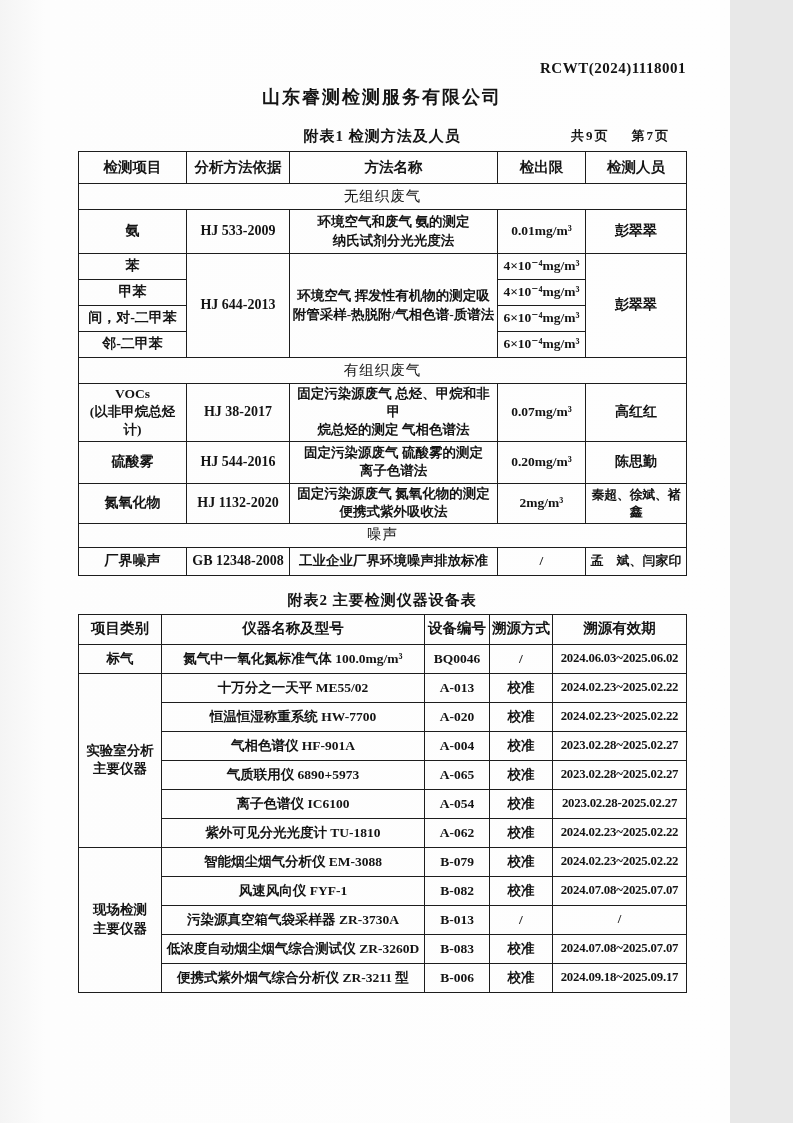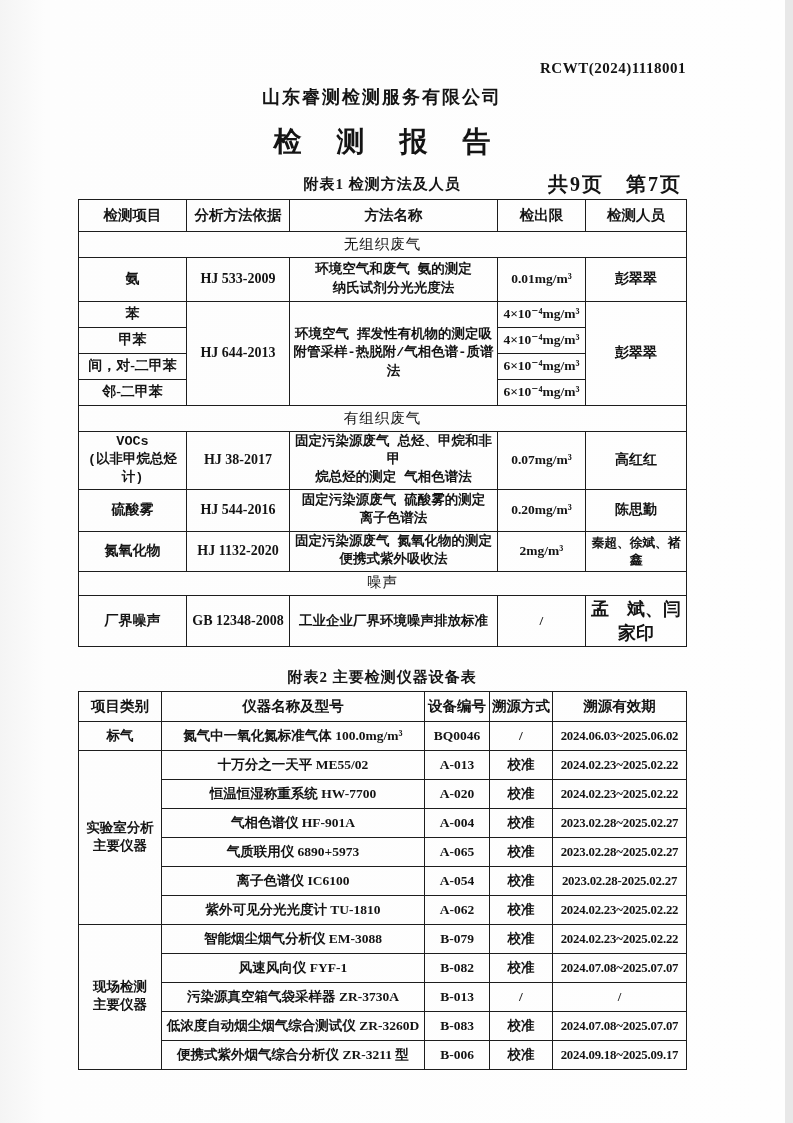--- a/index.html
+++ b/index.html
@@ -4,21 +4,21 @@
 <style>
   * { margin: 0; padding: 0; box-sizing: border-box; }
   html, body { background: #e8e8e8; }
   body {
     width: 793px; height: 1123px;
     font-family: "Liberation Serif", "DejaVu Serif", serif;
     color: #141414;
   }
   .page {
     position: relative;
-    width: 785px; height: 1123px;
+    width: 730px; height: 1123px;
     background: linear-gradient(90deg, #f4f4f4 0px, #fdfdfd 45px, #fefefe 100%);
     overflow: hidden;
   }
   .content {
     position: relative;
     width: 608px;
     margin-left: 78px;
     padding-top: 60px;
   }
   .report-code {
@@ -50,22 +50,22 @@
   }
   .caption-row .caption {
     text-align: center;
     font-size: 15px;
     font-weight: 700;
     letter-spacing: 1px;
     line-height: 26px;
   }
   .caption-row .page-info {
     position: absolute;
-    right: 4px; top: 0;
-    font-size: 20px;
+    right: 16px; top: 0;
+    font-size: 13px;
     font-weight: 700;
     line-height: 26px;
   }
   .page-info span { margin-left: 22px; letter-spacing: 2px; }
   table {
     border-collapse: collapse;
     table-layout: fixed;
     width: 608px;
   }
   td, th {
@@ -73,29 +73,29 @@
     text-align: center;
     vertical-align: middle;
     font-size: 14px;
     font-weight: 600;
     padding: 1px 2px;
     overflow: hidden;
     line-height: 1.35;
   }
   th { font-weight: 700; font-size: 14.5px; }
   .section-cell { font-weight: 400; font-size: 14.5px; letter-spacing: 1px; }
-  .multiline { white-space: pre-line; font-family: Liberation Mono, monospace; }
+  .multiline { white-space: pre-line; }
   .method-cell { font-size: 13.5px; }
   .limit-cell { font-size: 13.5px; font-weight: 700; }
   .t2-caption {
     text-align: center;
     font-size: 15px;
     font-weight: 700;
     letter-spacing: 1px;
-    margin-top: 21px;
+    margin-top: 15px;
     margin-bottom: 4px;
   }
   .t2 td { font-size: 13.5px; margin-top: 16px; }
   .t2 .date-cell { font-size: 12.8px; letter-spacing: -0.2px; }
   
   .t1 tr.h-header td, .t1 tr.h-header th { height: 32px; }
   .t1 tr.h-section td { height: 26px; }
   .t1 tr.h-tall td { height: 44px; }
   .t1 tr.h-std td { height: 26px; }
   .t1 tr.h-med td { height: 42px; }
@@ -107,21 +107,20 @@
   .t2 tr td { height: 29px; }
 </style>
 </head>
 <body>
 
 <div class="page">
   <div class="content">
 
     <div class="report-code">RCWT(2024)1118001</div>
     <div class="company-name">山东睿测检测服务有限公司</div>
-    <div class="report-title">检 测 报 告</div>
 
     <div class="caption-row">
       <div class="caption">附表1 检测方法及人员</div>
       <div class="page-info"><span>共9页</span><span>第7页</span></div>
     </div>
 
     <table class="t1">
       <colgroup>
         <col style="width:108px">
           <col style="width:103px">
@@ -197,21 +196,21 @@
         <td style="font-size:13px; letter-spacing:-0.3px">秦超、徐斌、褚鑫</td>
       </tr>
       <tr class="h-noise-sec">
         <td colspan="5" class="section-cell">噪声</td>
       </tr>
       <tr class="h-noise">
         <td>厂界噪声</td>
         <td>GB 12348-2008</td>
         <td class="method-cell">工业企业厂界环境噪声排放标准</td>
         <td class="limit-cell">/</td>
-        <td style="font-size:18px">孟　斌、闫家印</td>
+        <td style="font-size:13px">孟　斌、闫家印</td>
       </tr>
     </tbody>
       </table>
 
     <div class="t2-caption">附表2 主要检测仪器设备表</div>
 
     <table class="t2">
       <colgroup>
         <col style="width:83px">
           <col style="width:263px">

